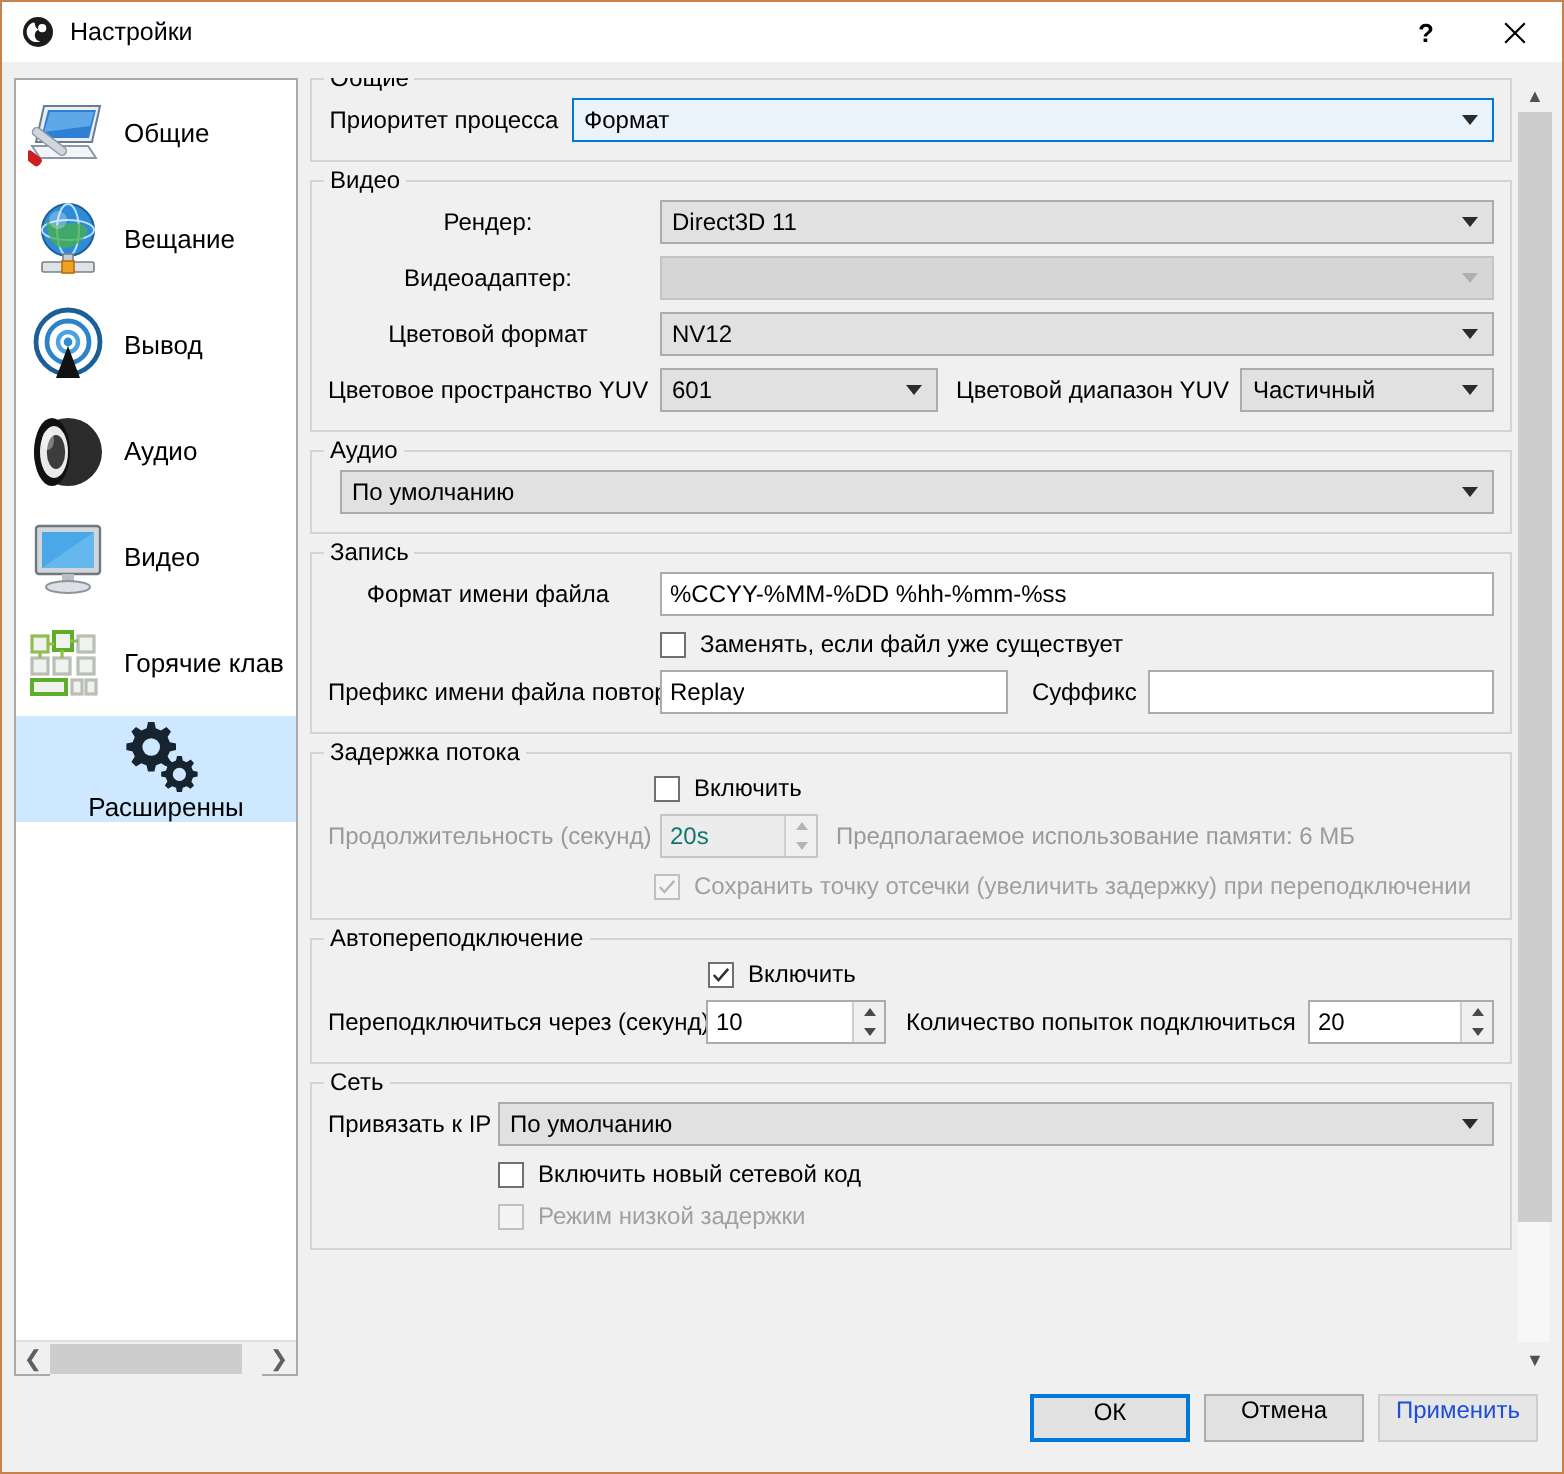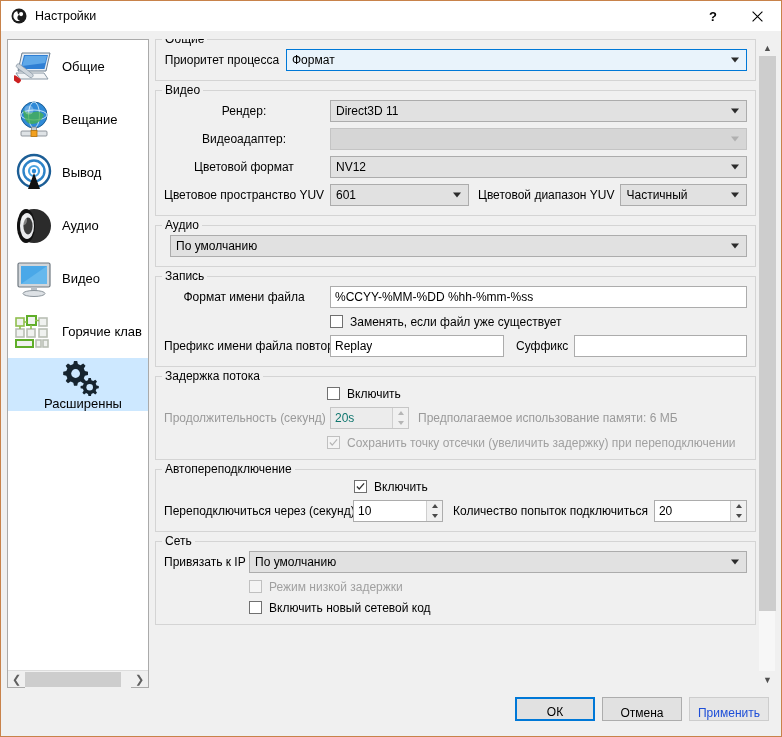--- a/index.html
+++ b/index.html
@@ -170,21 +170,21 @@
     width:16px; height:20px; display:flex; flex-direction:column;
     border-left:1px solid #cfcfcf; background:#f0f0f0;
   }
   .spin .sbtn { flex:1; display:flex; align-items:center; justify-content:center; }
   .spin .up { width:0;height:0;border-left:3px solid transparent;border-right:3px solid transparent;border-bottom:4px solid #4a4a4a;}
   .spin .dn { width:0;height:0;border-left:3px solid transparent;border-right:3px solid transparent;border-top:4px solid #4a4a4a;}
   .spin.dis .up { border-bottom-color:#b5b5b5; }
   .spin.dis .dn { border-top-color:#b5b5b5; }
 
   
-  .cb-row { display:flex; align-items:flex-start; margin-top:7px; }
+  .cb-row { display:flex; align-items:center; margin-top:7px; }
   .cbox { width:13px;height:13px;min-width:13px;border:1px solid #707070;background:#fff;
           display:flex;align-items:center;justify-content:center;position:relative; }
   .cbox.dis { border-color:#c0c0c0; background:#f4f4f4;}
   .cbox .chk { width:9px;height:9px; }
   .cb-label { margin-left:7px; font-size:12px; }
   .cb-label.dis { color:#a0a0a0; }
 
   .hint { font-size:12px; margin-left:9px; white-space:nowrap; }
   .hint.dis { color:#9a9a9a; }
 
@@ -193,21 +193,21 @@
     height: 46px; min-height:46px;
     display:flex; align-items:center; justify-content:flex-end;
     padding: 0 12px 8px 12px;
     gap: 7px;
   }
   .btn {
     width: 80px; height: 24px;
     border:1px solid #adadad;
     background:#e1e1e1;
     font-size:12px;
-    display:flex; align-items:flex-end; justify-content:center;
+    display:flex; align-items:flex-start; justify-content:center;
   }
   .btn.default { border:2px solid #0078d7; background:#e1e1e1; }
   .btn.dis { color:#1d4ed8; border-color:#cdcdcd; background:#e6e6e6; }
 </style>
 </head>
 <body>
 
 <div id="window">
 
   <div id="titlebar">
@@ -517,27 +517,27 @@
 
           <div class="row">
             <span class="lbl" style="width:79px">Привязать к IP</span>
             <div class="combo" style="margin-left:6px">
               <span class="ctext">По умолчанию</span>
               <span class="arrow"></span>
             </div>
           </div>
 
           <div class="cb-row" style="margin-left:85px">
+            <span class="cbox"></span>
+            <span class="cb-label">Включить новый сетевой код</span>
+          </div>
+
+          <div class="cb-row" style="margin-left:85px">
             <span class="cbox dis"></span>
             <span class="cb-label dis">Режим низкой задержки</span>
-          </div>
-
-          <div class="cb-row" style="margin-left:85px">
-            <span class="cbox"></span>
-            <span class="cb-label">Включить новый сетевой код</span>
           </div>
         </div>
 
       </div>
 
       <div id="vscroll">
         <div class="vs-arrow">▲</div>
         <div id="vs-track">
           <div id="vs-thumb"></div>
         </div>

